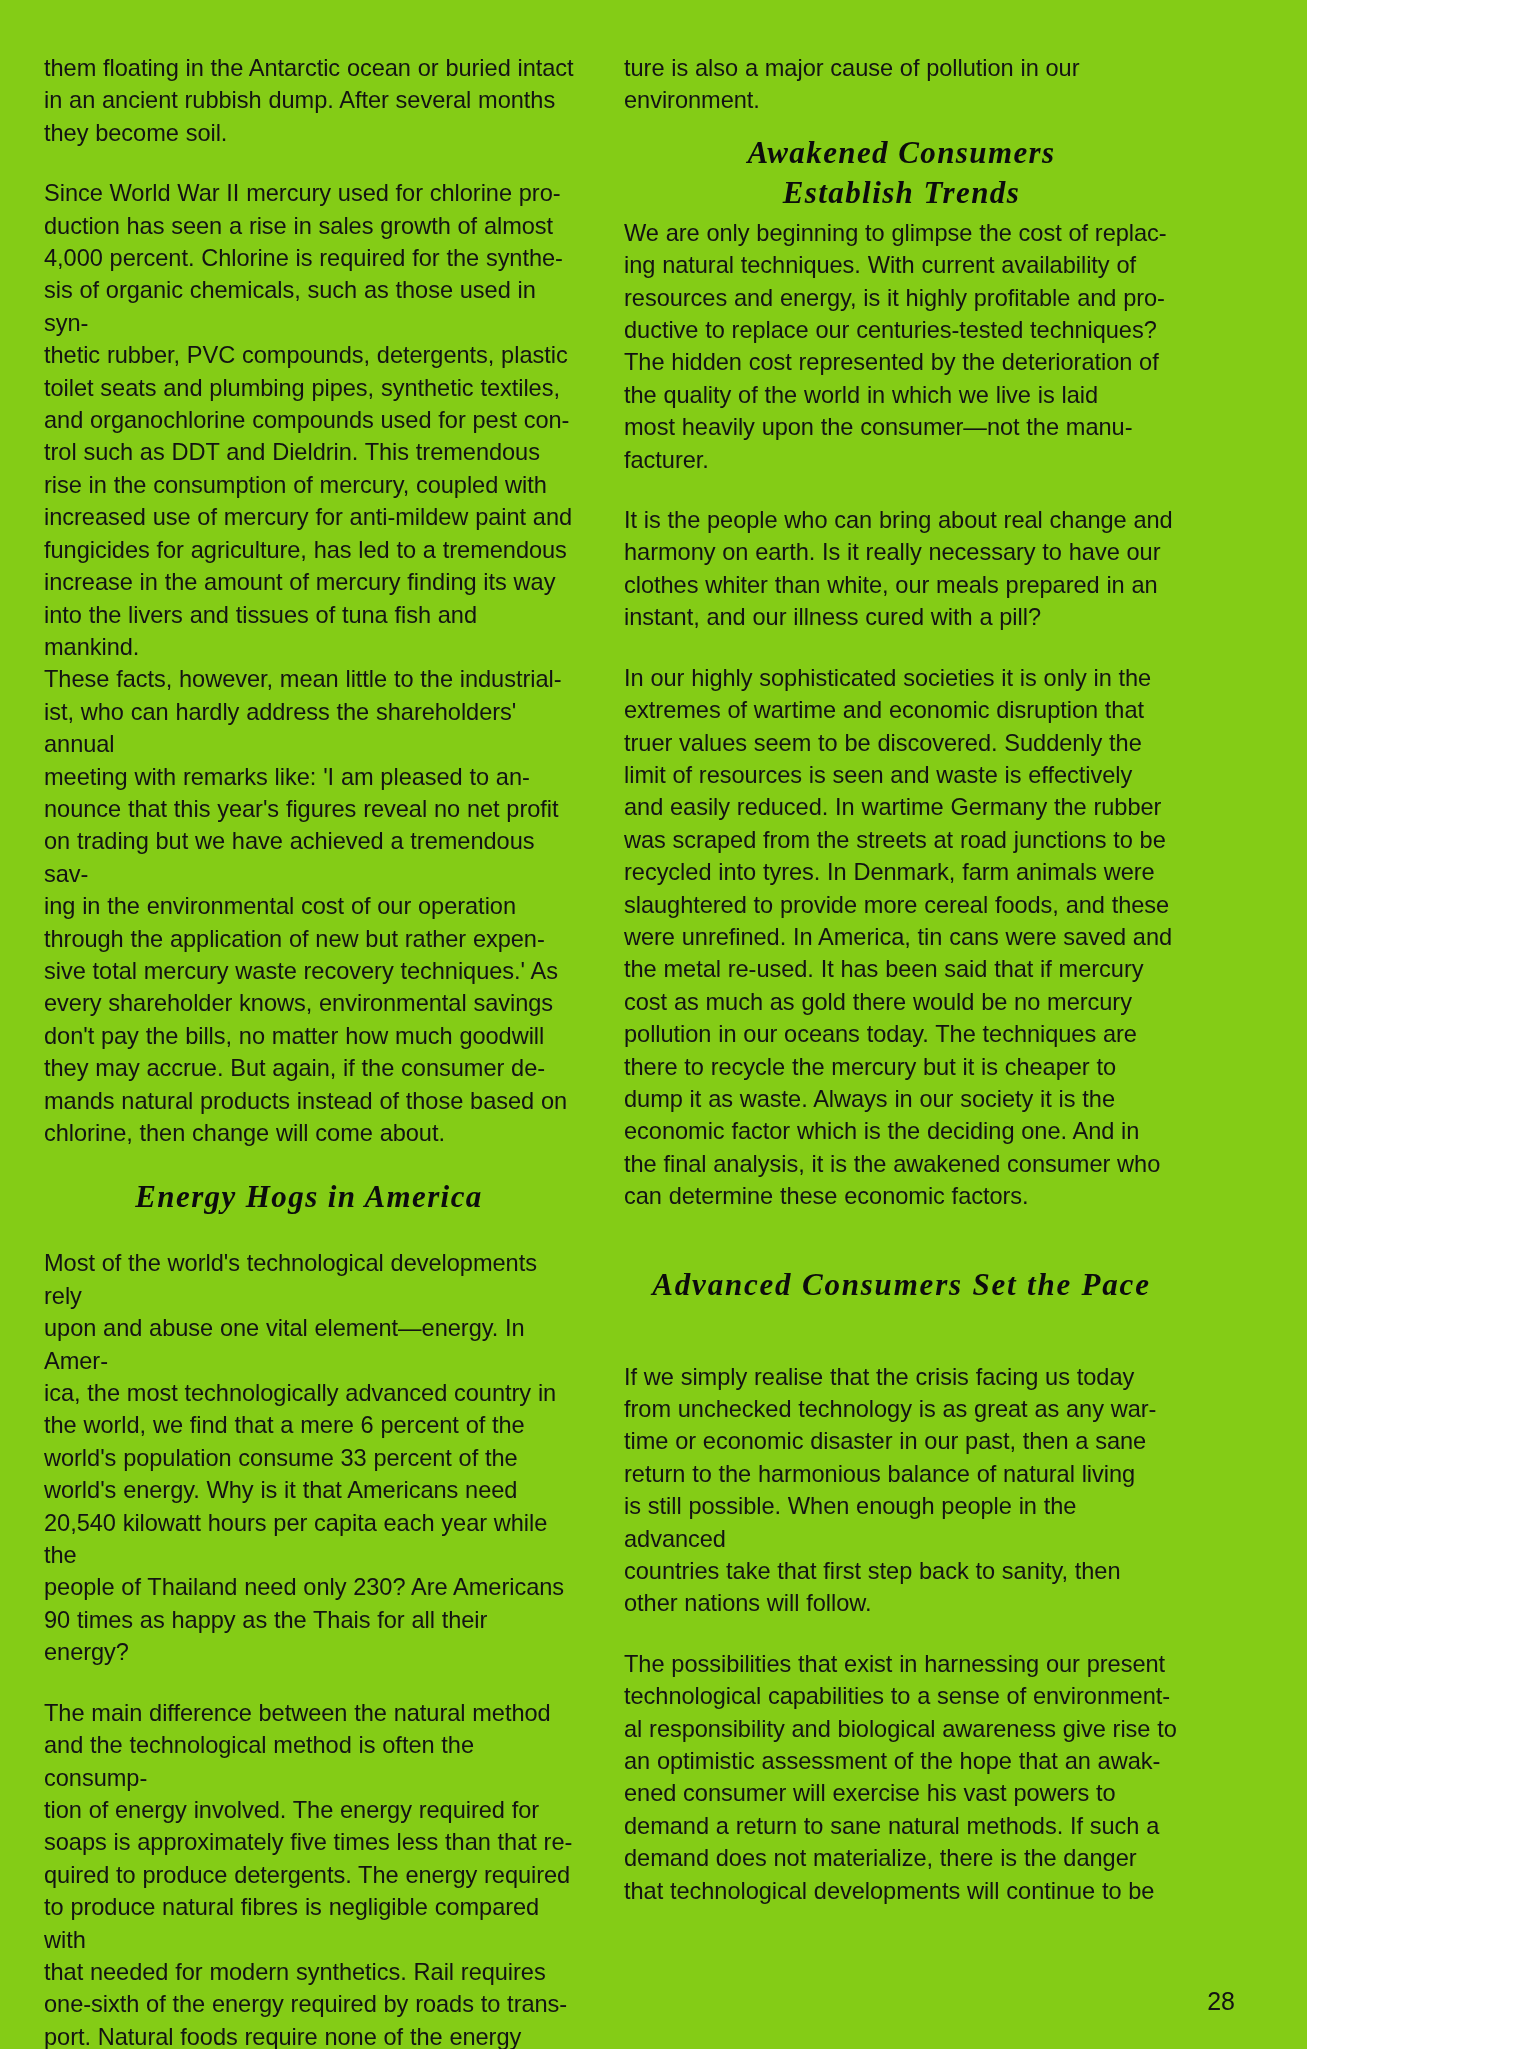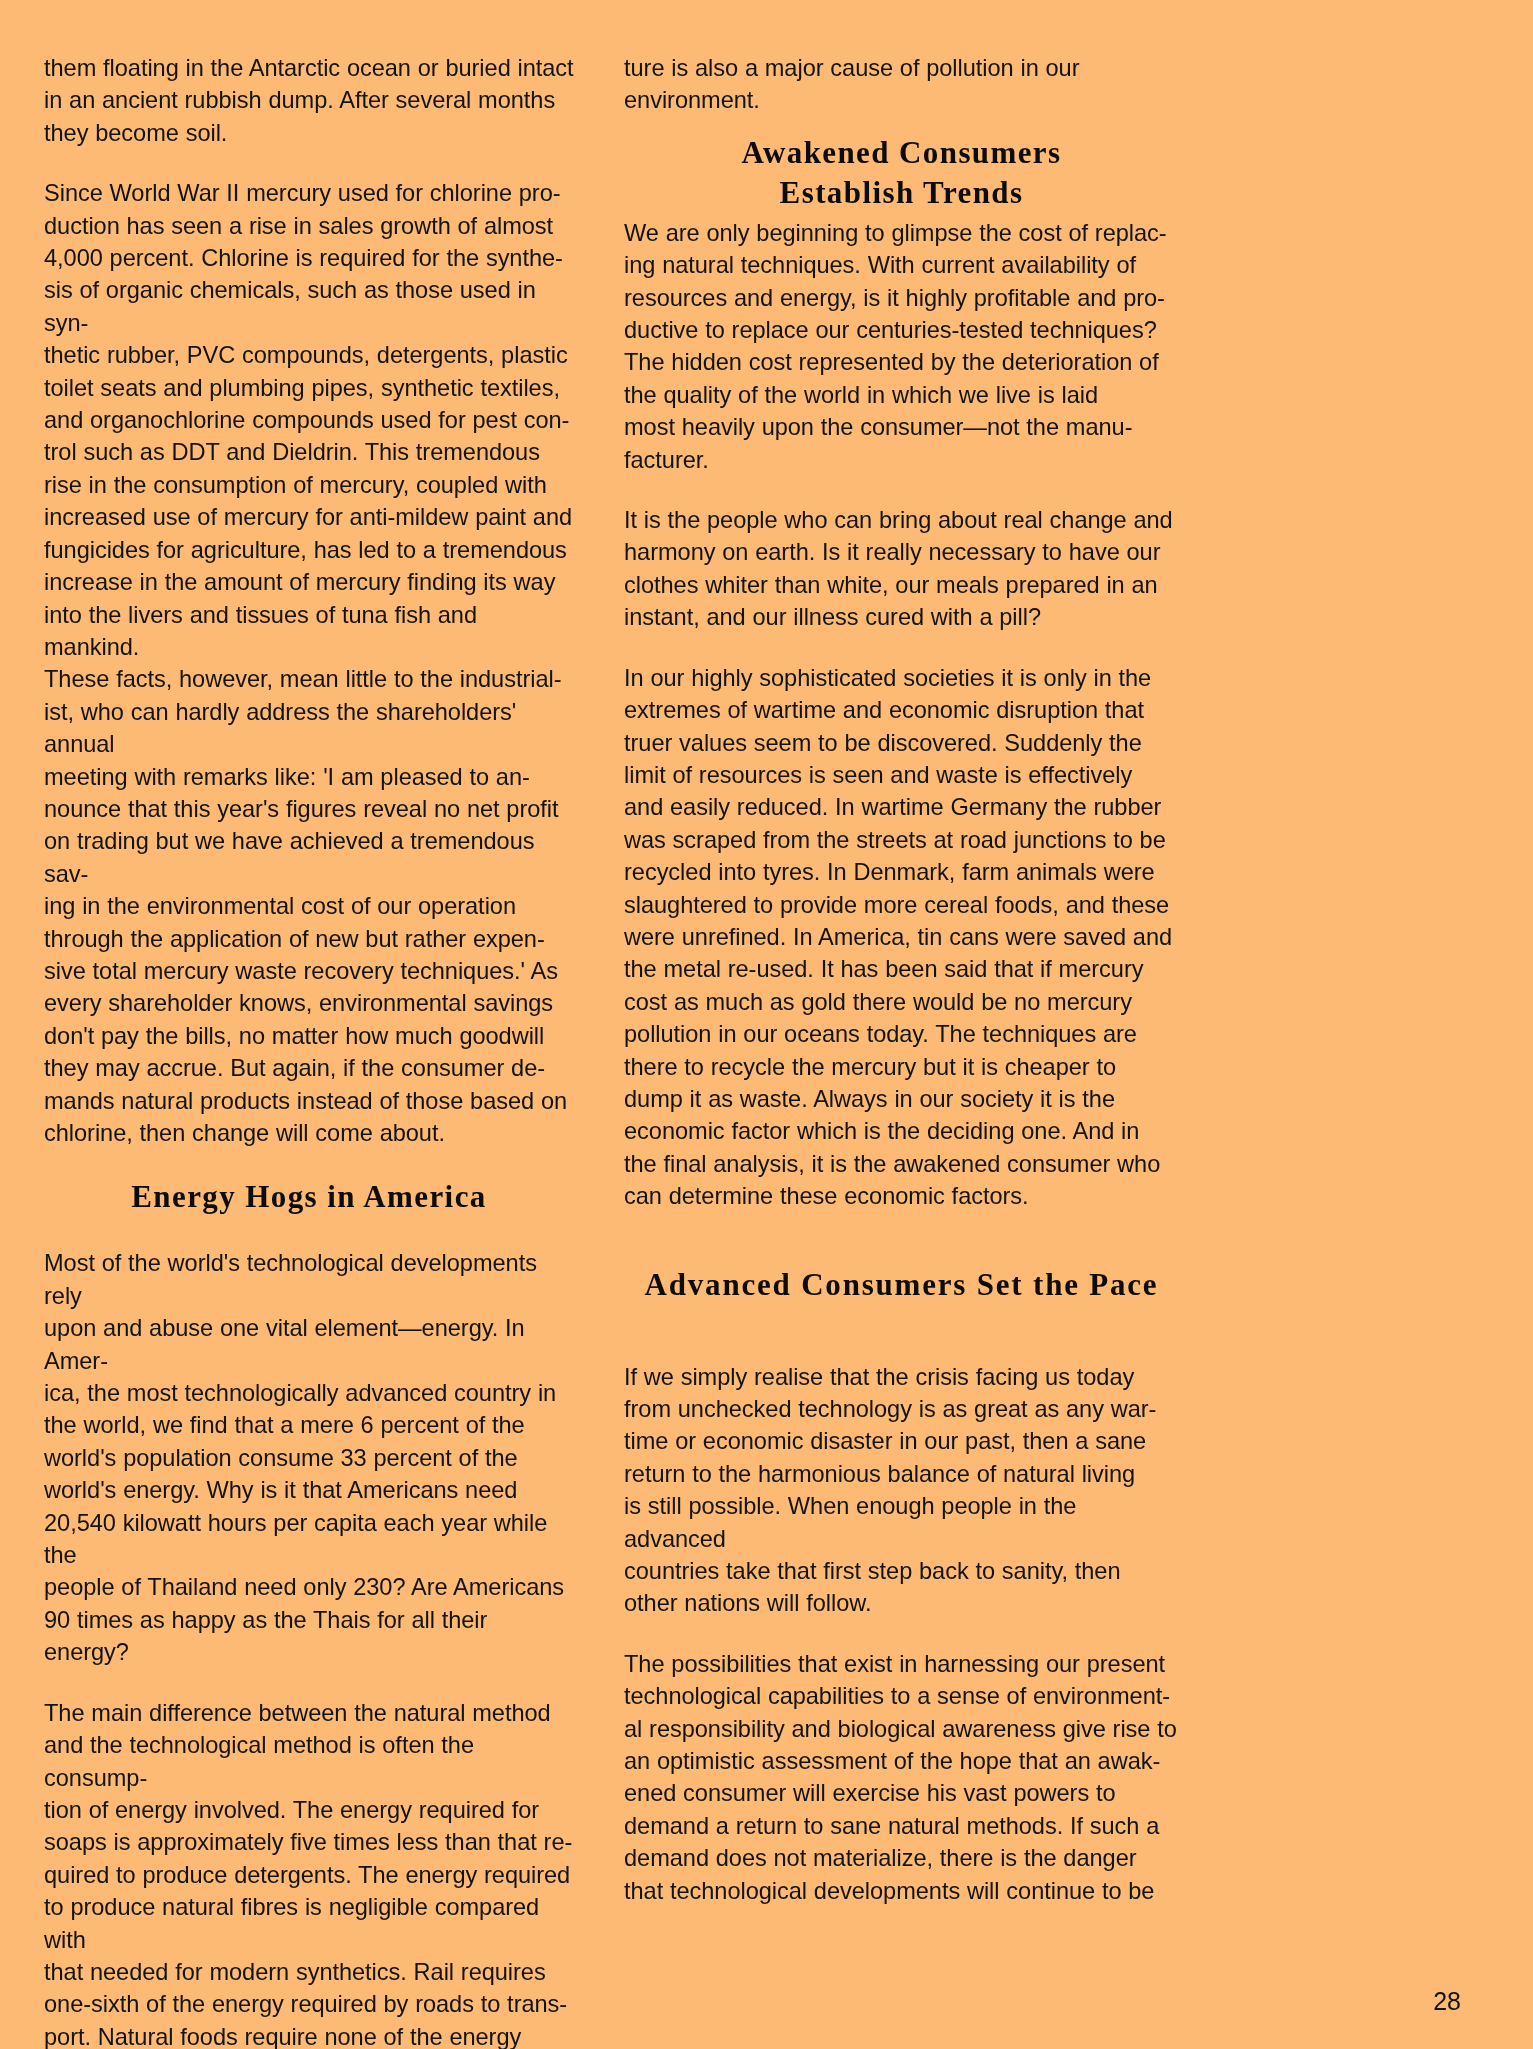--- a/index.html
+++ b/index.html
@@ -12,25 +12,25 @@
     width: 1533px;
     height: 2049px;
     font-family: "Liberation Sans", sans-serif;
     color: #121212;
     position: relative;
     overflow: hidden;
   }
 
   .page {
     position: relative;
-    width: 1533px;
+    width: 1307px;
     height: 2049px;
     box-sizing: border-box;
     padding: 52px 44px 20px 44px;
-    background: #fdba74;
+    background: #84cc16;
   }
 
   .columns {
     display: flex;
     flex-direction: row;
     align-items: flex-start;
     gap: 50px;
     height: 1930px;
   }
 
@@ -63,20 +63,21 @@
   h2.head {
     font-family: "Liberation Serif", serif;
     font-weight: bold;
     font-size: 31px;
     line-height: 40px;
     letter-spacing: 1.4px;
     text-align: center;
     margin: 0;
     color: #0c0c0c;
     white-space: pre-line;
+    font-style: italic;
   }
 
   h2.head-left {
     margin: 26px 0 30px 0;
   }
 
   h2.head-right-1 {
     margin: 2px 0 4px 0;
   }
 

